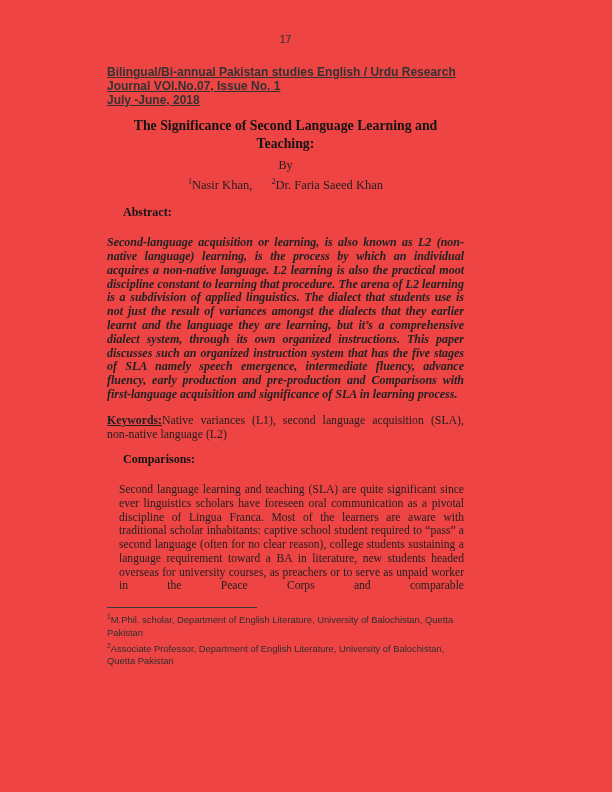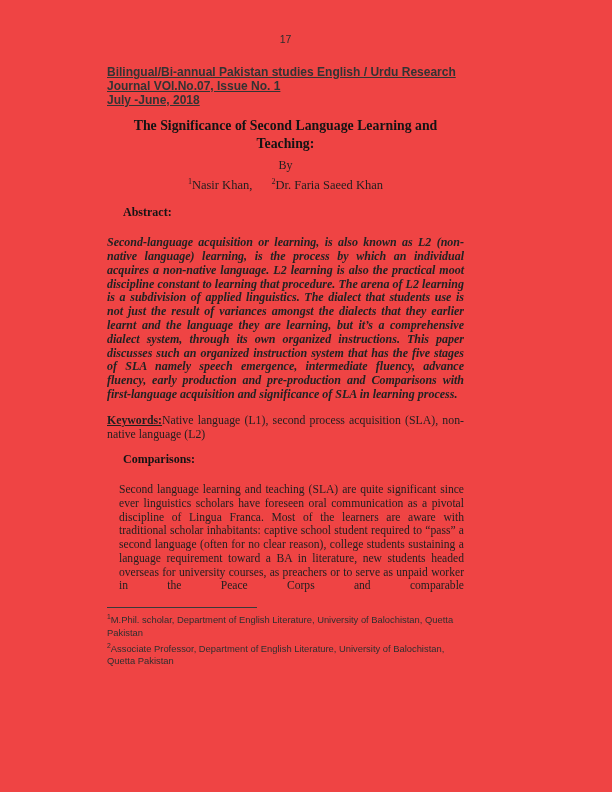--- a/index.html
+++ b/index.html
@@ -122,21 +122,21 @@
 
     <div class="authors">
       <span class="author"><sup>1</sup><span>Nasir Khan,</span></span>
       <span class="author"><sup>2</sup><span>Dr. Faria Saeed Khan</span></span>
     </div>
 
     <h2 class="section-heading abstract-heading">Abstract:</h2>
 
     <p class="abstract-text">Second-language acquisition or learning, is also known as L2 (non-native language) learning, is the process by which an individual acquires a non-native language. L2 learning is also the practical moot discipline constant to learning that procedure. The arena of L2 learning is a subdivision of applied linguistics. The dialect that students use is not just the result of variances amongst the dialects that they earlier learnt and the language they are learning, but it’s a comprehensive dialect system, through its own organized instructions. This paper discusses such an organized instruction system that has the five stages of SLA namely speech emergence, intermediate fluency, advance fluency, early production and pre-production and Comparisons with first-language acquisition and significance of SLA in learning process.</p>
 
-    <p class="keywords"><span class="kw-label">Keywords:</span><span>Native language (L1), second process acquisition (SLA), non-native language (L2)</span></p>
+    <p class="keywords"><span class="kw-label">Keywords:</span><span>Native variances (L1), second language acquisition (SLA), non-native language (L2)</span></p>
 
     <h2 class="section-heading introduction-heading">Comparisons:</h2>
 
     <p class="introduction-text">Second language learning and teaching (SLA) are quite significant since ever linguistics scholars have foreseen oral communication as a pivotal discipline of Lingua Franca. Most of the learners are aware with traditional scholar inhabitants: captive school student required to “pass” a second language (often for no clear reason), college students sustaining a language requirement toward a BA in literature, new students headed overseas for university courses, as preachers or to serve as unpaid worker in the Peace Corps and comparable</p>
 
     <div class="footnote-sep"></div>
 
     <div class="footnotes">
       <p><sup>1</sup><span>M.Phil. scholar, Department of English Literature, University of Balochistan, Quetta Pakistan</span></p>
       <p><sup>2</sup><span>Associate Professor, Department of English Literature, University of Balochistan, Quetta Pakistan</span></p>

